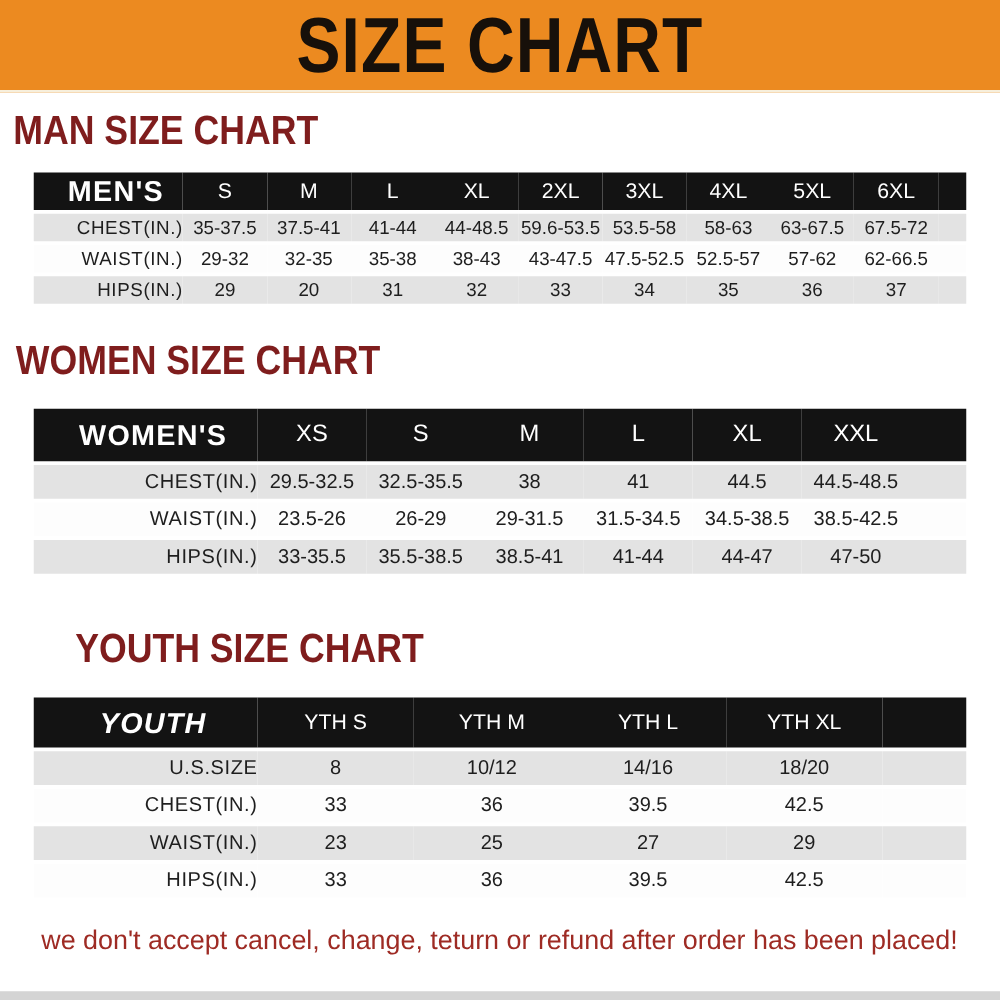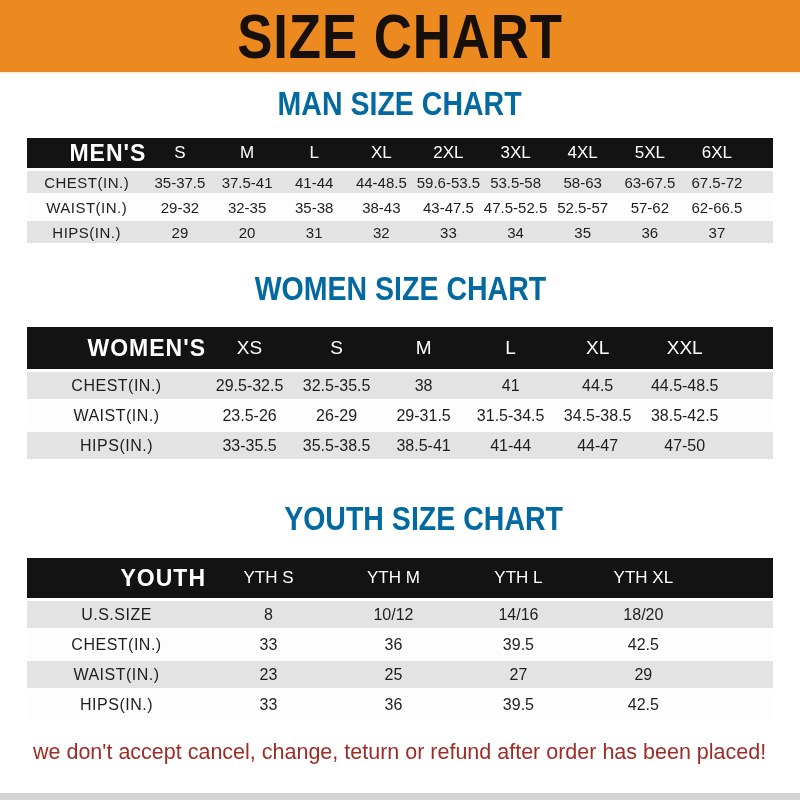--- a/index.html
+++ b/index.html
@@ -27,22 +27,21 @@
   .banner-title {
     font-size: 60px;
     font-weight: bold;
     color: #17100a;
     letter-spacing: 1px;
     transform: scaleX(0.88) scaleY(1.04);
     white-space: nowrap;
   }
   
   .section-heading {
-    text-align: center;
-    color: #0369a1;
+    color: #7f1d1d;
   }
   .section-heading .ht {
     display: inline-block;
     font-size: 31px;
     font-weight: bold;
     letter-spacing: 0px;
     transform: scaleX(0.92) scaleY(1.05);
     white-space: nowrap;
   }
   .mt-men    { margin-top: 13px; margin-bottom: 12px; }
@@ -57,44 +56,45 @@
     table-layout: fixed;
   }
   table.size-table th {
     background: #131313;
     color: #ffffff;
     font-weight: normal;
     text-align: center;
     padding: 0;
   }
   table.size-table th.corner {
-    text-align: right;
+    text-align: center;
     padding-left: 12px;
     font-weight: bold;
     letter-spacing: 1px;
   }
   table.size-table td {
     text-align: center;
     color: #1e1e1e;
     padding: 0;
   }
   table.size-table td.row-label {
     letter-spacing: 0.5px;
+    text-align: right;
   }
   tbody tr:nth-child(odd) td  { background: #e3e3e3; }
   tbody tr:nth-child(even) td { background: #fdfdfd; }
   
   .tbl-men th  { height: 30px; font-size: 17px; }
   .tbl-men th.corner { font-size: 23px; }
   .tbl-men td  { height: 22px; font-size: 15px; }
   .tbl-women th { height: 42px; font-size: 19px; }
   .tbl-women th.corner { font-size: 23px; }
   .tbl-women td { height: 27px; font-size: 16px; }
   .tbl-youth th { height: 40px; font-size: 17px; }
-  .tbl-youth th.corner { font-size: 23px; }
+  .tbl-youth th.corner { font-size: 23px; font-style: italic; }
   .tbl-youth td { height: 27px; font-size: 16px; }
   
   .footer-note {
     margin: 16px 0 0 33px;
     font-size: 21.5px;
     line-height: 31px;
     font-weight: normal;
   }
   .bottom-strip {
     position: absolute;

